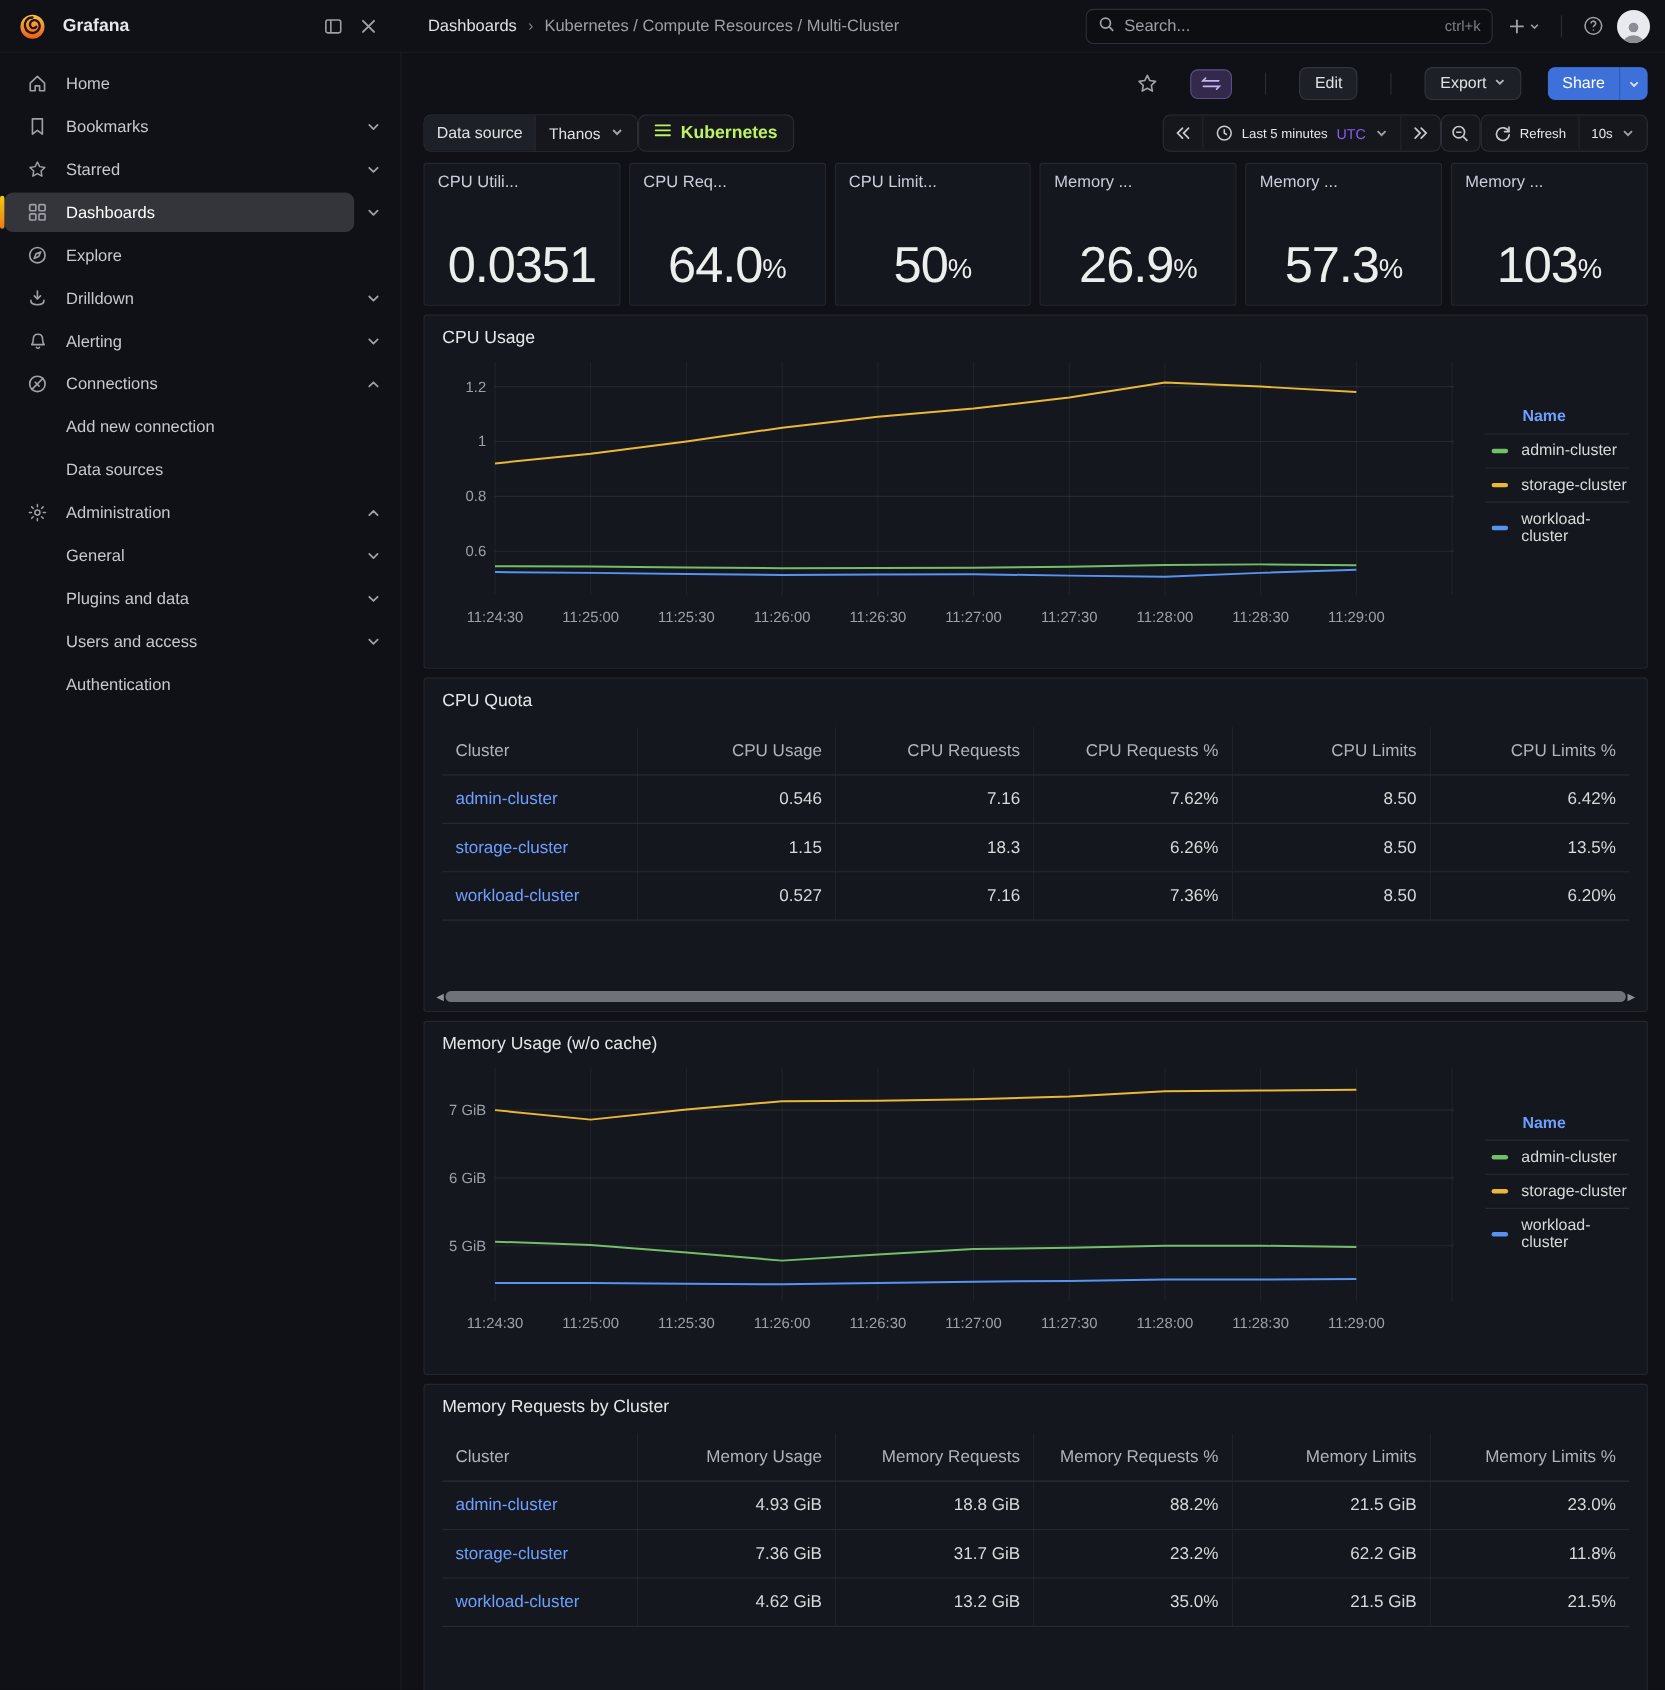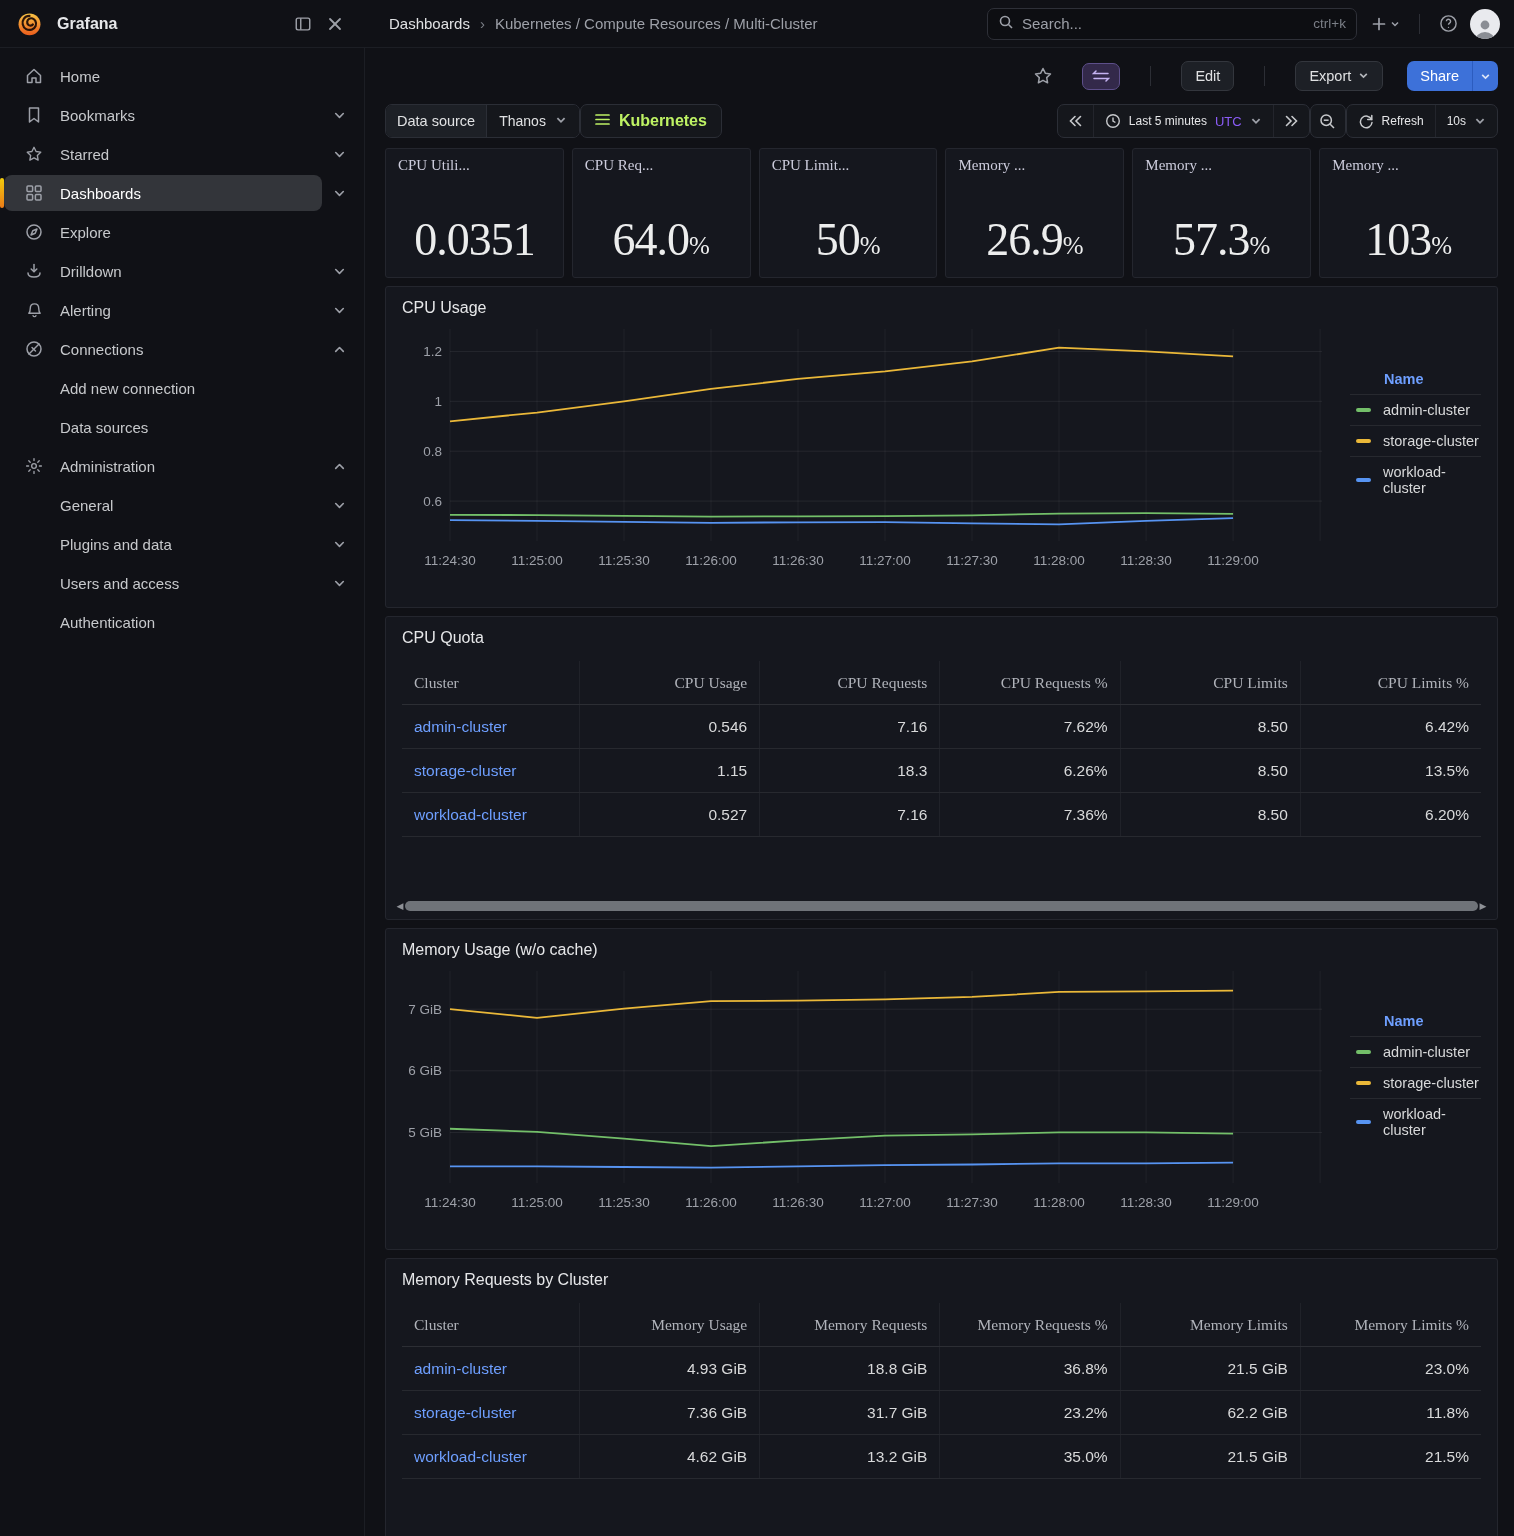--- a/index.html
+++ b/index.html
@@ -76,21 +76,21 @@
   .seg-group { display:flex; height:34px; border:1px solid #2b2e36; border-radius:7px; background:#15171c; overflow:hidden; }
   .seg { display:flex; align-items:center; justify-content:center; padding:0 11px; color:#c7c9cc;
     cursor:pointer; border-right:1px solid #23252c; gap:8px; }
   .seg:last-child { border-right:none; }
   .seg .time-label { color:#e6e7e9; font-weight:500; font-size:12px; }
   .utc { color:#8b5cf6; font-size:13px; font-weight:500; }
   .sq-btn { width:36px; height:34px; border:1px solid #2b2e36; background:#15171c; border-radius:7px;
     display:flex; align-items:center; justify-content:center; color:#c7c9cc; cursor:pointer; }
 
   
-  .stats-row { display:grid; grid-template-columns:repeat(6,1fr); gap:8px; height:130px; margin-top:2px;font-family:Liberation Serif, serif; }
+  .stats-row { display:grid; grid-template-columns:repeat(6,1fr); gap:8px; height:130px; margin-top:2px; }
   .stat-panel { background:#15171e; border:1px solid #24262e; border-radius:3px; padding:8px 12px 10px;
     display:flex; flex-direction:column; }
   .stat-title { font-size:15px; color:#ccccdc; white-space:nowrap; overflow:hidden; }
   .stat-value-wrap { flex:1; display:flex; align-items:flex-end; justify-content:center; padding-bottom:4px; }
   .stat-value { font-size:46px; font-weight:500; color:#eceded; letter-spacing:-1px; line-height:1; }
   .stat-suffix { font-size:25px; font-weight:500; color:#eceded; padding-bottom:3px; }
 
   
   .panel { background:#15171e; border:1px solid #24262e; border-radius:3px; margin-top:8px;
     padding:10px 16px 8px; position:relative; }
@@ -101,21 +101,21 @@
   .legend-head { color:#6e9fff; font-weight:700; font-size:14.5px; padding:4px 0 7px 34px; }
   .legend-row { display:flex; align-items:center; gap:12px; padding:7px 0 7px 6px;
     border-top:1px solid rgba(255,255,255,0.08); cursor:pointer; }
   .legend-swatch { width:15px; height:4px; border-radius:2px; flex:none; }
   .legend-label { font-size:14.5px; color:#d8d9da; }
 
   
   .gtable { margin-top:10px; }
   .gtable .trow { display:grid; grid-template-columns:178px repeat(5,1fr); align-items:center; }
   .gtable .thead { height:44px; border-bottom:1px solid rgba(255,255,255,0.10); }
-  .gtable .thead .tcell { color:#b0b3ba; font-size:15.5px; font-weight:400;font-family:Liberation Serif, serif; }
+  .gtable .thead .tcell { color:#b0b3ba; font-size:15.5px; font-weight:400; }
   .gtable .tbody-row { height:44px; border-bottom:1px solid rgba(255,255,255,0.08); }
   .tcell { padding:0 12px; text-align:right; font-size:15.5px; color:#d8d9da;
     border-right:1px solid rgba(255,255,255,0.05); height:100%; display:flex; align-items:center;
     justify-content:flex-end; white-space:nowrap; }
   .tcell:first-child { text-align:left; justify-content:flex-start; }
   .tcell:last-child { border-right:none; }
   .cluster-link { color:#6e9fff; cursor:pointer; }
 
   .hscrollbar { position:absolute; left:10px; right:10px; bottom:6px; height:14px; display:flex; align-items:center; }
   .hs-arrow { color:#8e9197; font-size:9px; width:8px; flex:none; display:flex; align-items:center; justify-content:center; }
@@ -716,21 +716,21 @@
           <div class="tcell">Memory Requests %</div>
           <div class="tcell">Memory Limits</div>
           <div class="tcell">Memory Limits %</div>
         </div>
         <div class="trow tbody-row">
           <div class="tcell">
             <span class="cluster-link">admin-cluster</span>
           </div>
           <div class="tcell">4.93 GiB</div>
           <div class="tcell">18.8 GiB</div>
-          <div class="tcell">36.8%</div>
+          <div class="tcell">88.2%</div>
           <div class="tcell">21.5 GiB</div>
           <div class="tcell">23.0%</div>
         </div>
         <div class="trow tbody-row">
           <div class="tcell">
             <span class="cluster-link">storage-cluster</span>
           </div>
           <div class="tcell">7.36 GiB</div>
           <div class="tcell">31.7 GiB</div>
           <div class="tcell">23.2%</div>

